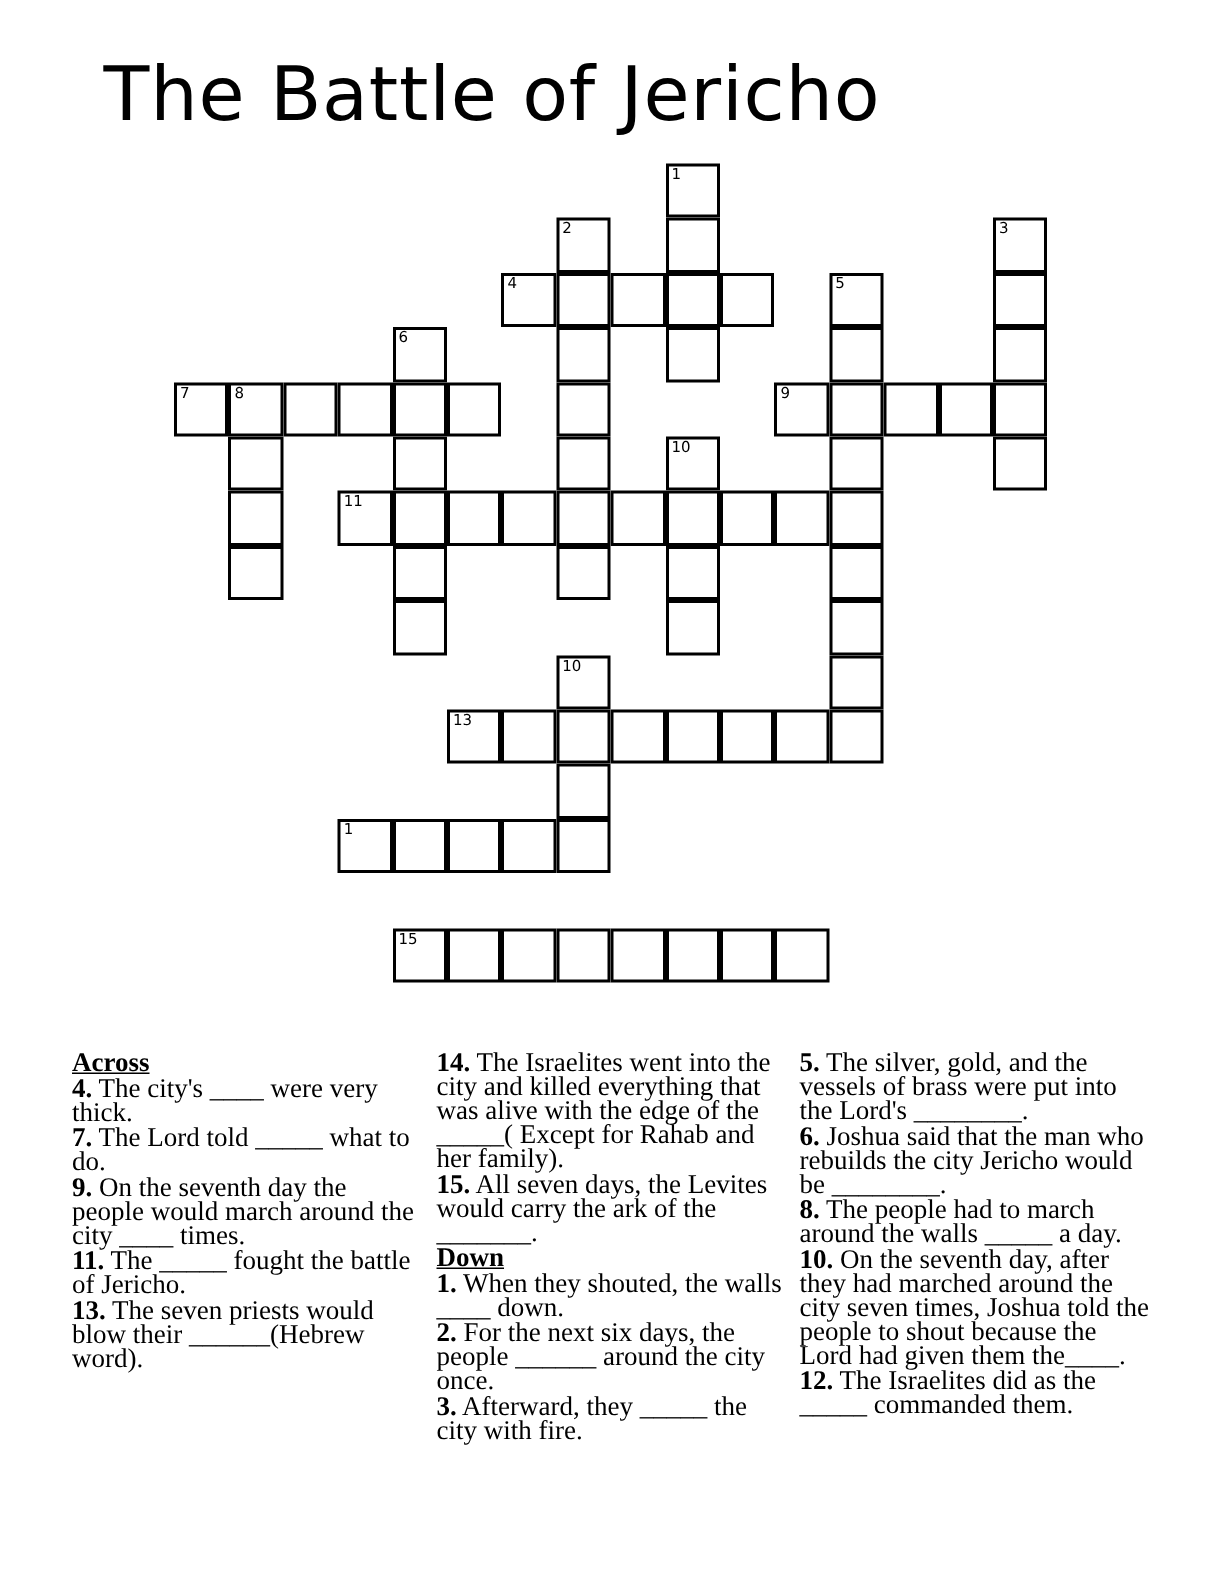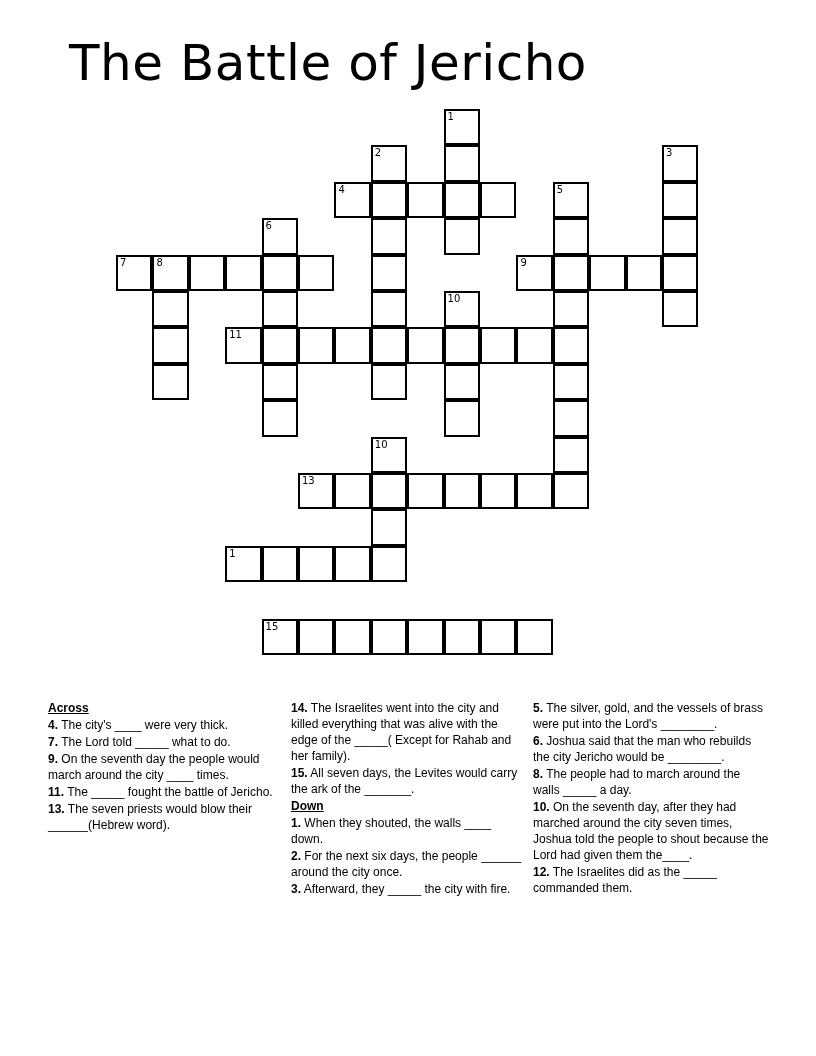--- a/index.html
+++ b/index.html
@@ -6,22 +6,22 @@
     body { width: 816px; height: 1056px; position: relative; overflow: hidden;
            font-family: "DejaVu Sans", "Liberation Sans", sans-serif; color: #000; }
     .title { position: absolute; left: 0; top: 30px; width: 656px; text-align: center;
              font-size: 50px; font-family: "DejaVu Sans", sans-serif; letter-spacing: 0.5px;
              line-height: 66px; }
     .grid { position: absolute; left: 0; top: 0; width: 816px; height: 680px; }
     .cell { position: absolute; width: 36.4px; height: 36.4px; box-sizing: border-box;
             border: 2px solid #000; background: #fff; margin-left: -1px; margin-top: -1px; }
     .num { position: absolute; left: 2px; top: 0px; font-size: 10px; line-height: 12px;
            font-family: "DejaVu Sans", sans-serif; }
-    .clues { position: absolute; top: 700px; font-size: 12px; line-height: 16px;
-             font-family: Liberation Sans, sans-serif; }
+    .clues { position: absolute; top: 700px; font-size: 18px; line-height: 16px;
+             font-family: Liberation Serif, serif; }
     .col1 { left: 48px; width: 232px; }
     .col2 { left: 291px; width: 234px; }
     .col3 { left: 533px; width: 236px; }
     .heading { font-weight: bold; text-decoration: underline; display: block; margin-bottom: 1px; }
     .clue { margin: 0 0 1px 0; }
     .clue b { font-weight: bold; }
   </style>
 </head>
 <body>
 

